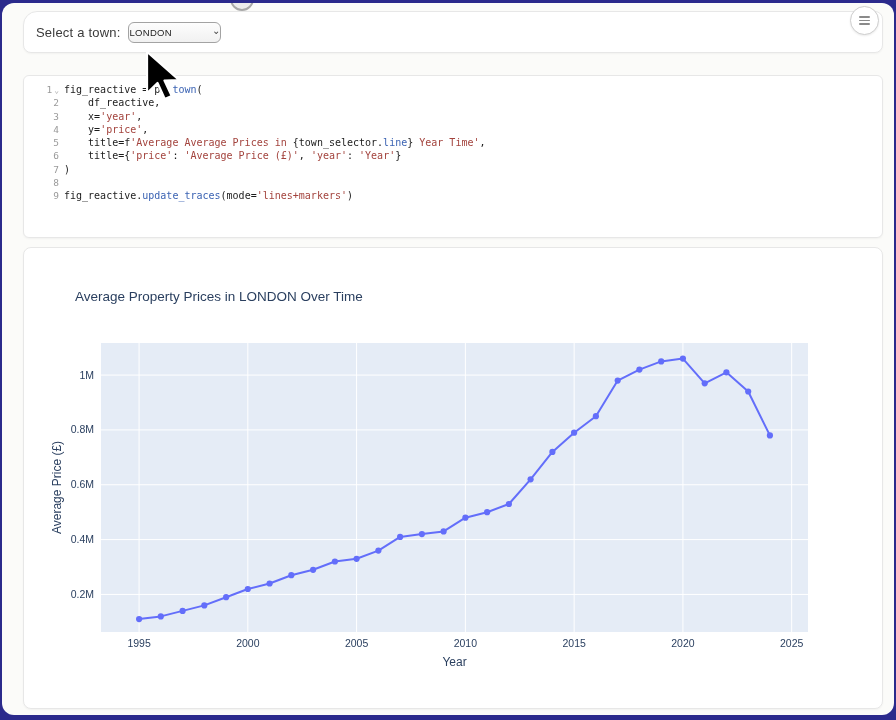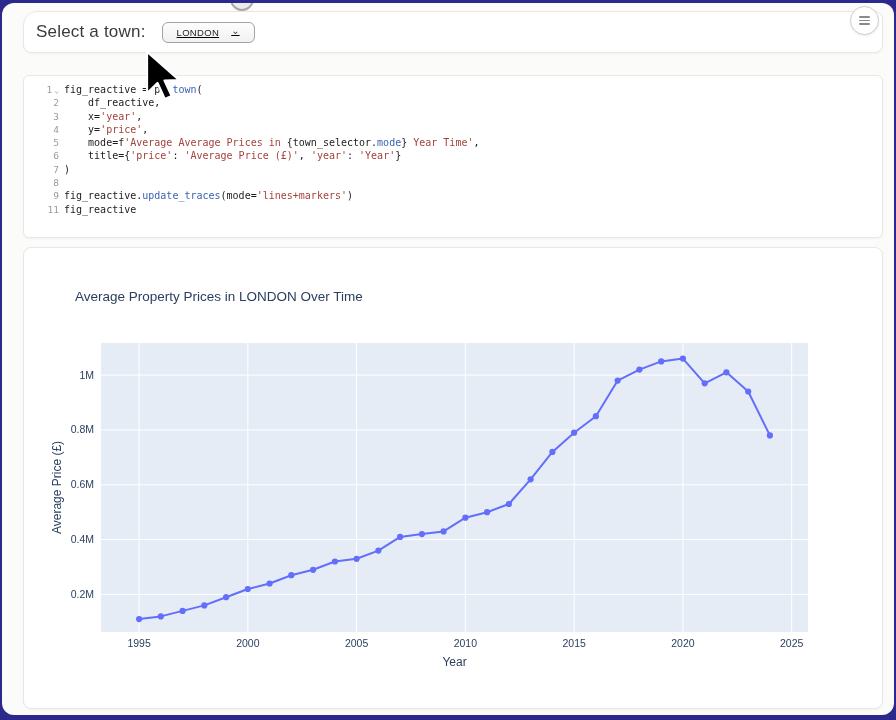--- a/index.html
+++ b/index.html
@@ -12,25 +12,25 @@
   }
 
   .card {
     position:absolute; left:21px; width:860px; background:#ffffff;
     border:1px solid #e7e7e7; border-radius:8px;
     box-shadow:0 1px 2px rgba(0,0,0,0.04);
   }
 
   
   #card-controls { top:8px; height:42px; border-top-left-radius:14px; display:flex; align-items:center; padding-left:12px; }
-  .ctl-label { font-size:17px; color:#3a3a3a; letter-spacing:0.2px; }
+  .ctl-label { font-size:13px; color:#3a3a3a; letter-spacing:0.2px; }
   .dropdown {
-    margin-left:16px; width:93px; height:21px; background:linear-gradient(#fdfdfd,#f1f1f1);
+    margin-left:8px; width:93px; height:21px; background:linear-gradient(#fdfdfd,#f1f1f1);
     border:1px solid #a3a3a3; border-radius:6px; display:flex; align-items:center;
-    padding:0 14px; cursor:default;text-decoration:underline;
+    padding:0 0; cursor:default;
   }
   .dropdown .val { font-size:9.5px; color:#1d1d1d; flex:1; letter-spacing:0.3px; }
   .dropdown .chev { font-size:10px; color:#444; line-height:1; transform:translateY(-1px); }
 
   
   #top-blob { position:absolute; left:228px; top:-16px; width:24px; height:24px;
     border-radius:50%; background:#ececec; border:2px solid #a8a8a8; }
 
   
   #menu-btn {
@@ -80,26 +80,25 @@
         <div></div>
         <div></div>
       </div>
   </div>
 
   <div id="card-editor" class="card">
       <div class="code-row"><span class="gut">1<span class="fold">⌄</span></span><span class="code"><span class="tk-p">fig_reactive = px.</span><span class="tk-f">town</span><span class="tk-p">(</span></span></div>
       <div class="code-row"><span class="gut">2</span><span class="code"><span class="tk-p">    df_reactive,</span></span></div>
       <div class="code-row"><span class="gut">3</span><span class="code"><span class="tk-p">    x=</span><span class="tk-s">'year'</span><span class="tk-p">,</span></span></div>
       <div class="code-row"><span class="gut">4</span><span class="code"><span class="tk-p">    y=</span><span class="tk-s">'price'</span><span class="tk-p">,</span></span></div>
-      <div class="code-row"><span class="gut">5</span><span class="code"><span class="tk-p">    mode=f</span><span class="tk-s">'Average Average Prices in </span><span class="tk-p">{town_selector.</span><span class="tk-f">mode</span><span class="tk-p">}</span><span class="tk-s"> Year Time'</span><span class="tk-p">,</span></span></div>
+      <div class="code-row"><span class="gut">5</span><span class="code"><span class="tk-p">    title=f</span><span class="tk-s">'Average Average Prices in </span><span class="tk-p">{town_selector.</span><span class="tk-f">line</span><span class="tk-p">}</span><span class="tk-s"> Year Time'</span><span class="tk-p">,</span></span></div>
       <div class="code-row"><span class="gut">6</span><span class="code"><span class="tk-p">    title={</span><span class="tk-s">'price'</span><span class="tk-p">: </span><span class="tk-s">'Average Price (£)'</span><span class="tk-p">, </span><span class="tk-s">'year'</span><span class="tk-p">: </span><span class="tk-s">'Year'</span><span class="tk-p">}</span></span></div>
       <div class="code-row"><span class="gut">7</span><span class="code"><span class="tk-p">)</span></span></div>
       <div class="code-row"><span class="gut">8</span><span class="code"></span></div>
       <div class="code-row"><span class="gut">9</span><span class="code"><span class="tk-p">fig_reactive.</span><span class="tk-f">update_traces</span><span class="tk-p">(mode=</span><span class="tk-s">'lines+markers'</span><span class="tk-p">)</span></span></div>
-      <div class="code-row"><span class="gut">11</span><span class="code"><span class="tk-p">fig_reactive</span></span></div>
     </div>
 
   <div id="card-output" class="card">
     <svg id="chart-svg" width="858" height="460">
         <rect x="77" y="95" width="707" height="289" fill="#e5ecf6"></rect>
         <line x1="115.06923076923077" x2="115.06923076923077" y1="95" y2="384" stroke="#ffffff" stroke-width="1"></line>
         <line x1="223.83846153846156" x2="223.83846153846156" y1="95" y2="384" stroke="#ffffff" stroke-width="1"></line>
         <line x1="332.60769230769233" x2="332.60769230769233" y1="95" y2="384" stroke="#ffffff" stroke-width="1"></line>
         <line x1="441.37692307692305" x2="441.37692307692305" y1="95" y2="384" stroke="#ffffff" stroke-width="1"></line>
         <line x1="550.1461538461538" x2="550.1461538461538" y1="95" y2="384" stroke="#ffffff" stroke-width="1"></line>

